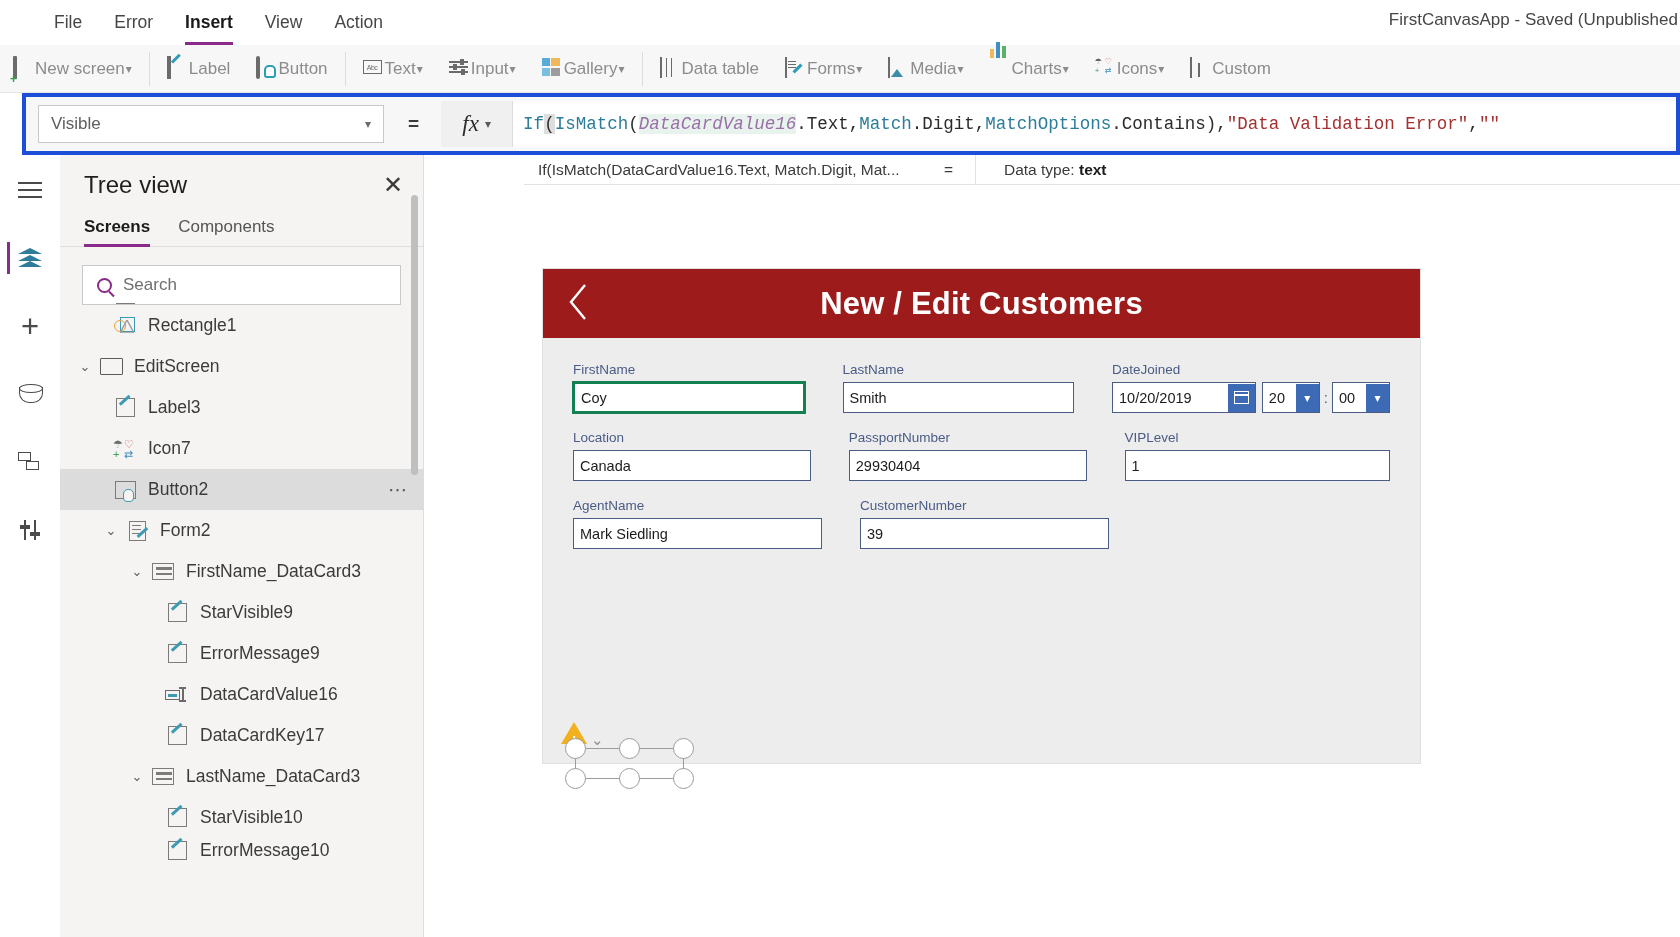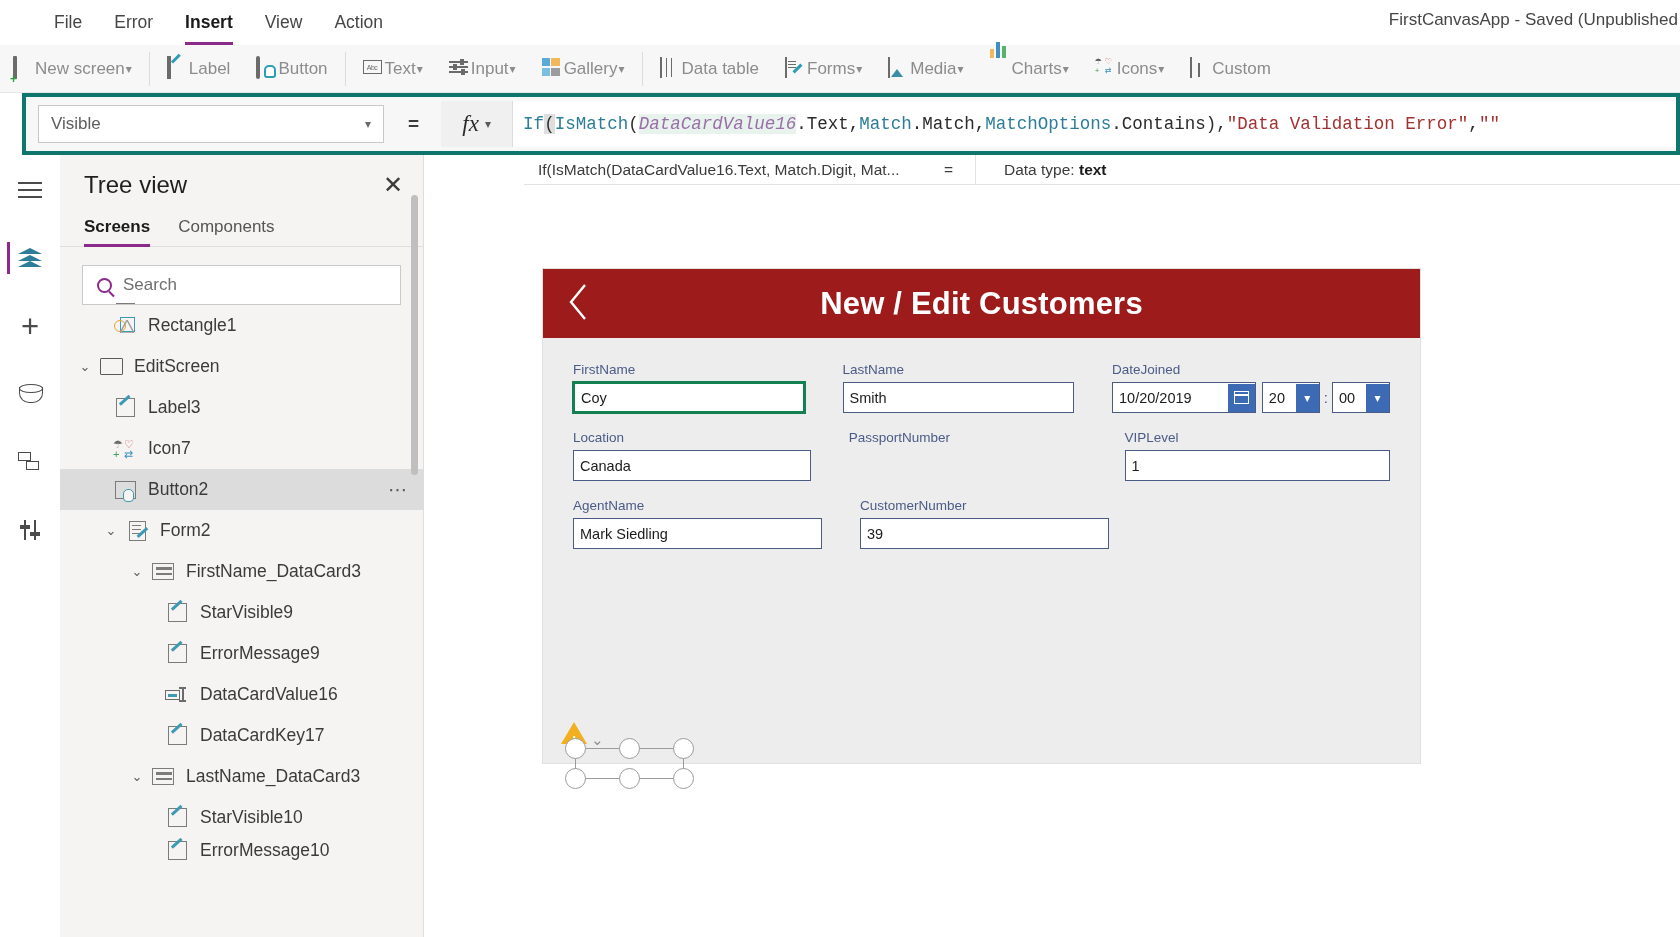--- a/index.html
+++ b/index.html
@@ -86,21 +86,21 @@
   .ico-charts i { position:absolute; bottom:0; width:4px; display:block; }
   .ico-icons { width:19px; height:18px; position:relative; font-size:8px; }
   .ico-icons span { position:absolute; line-height:1; }
   .ico-custom { width:18px; height:16px; border:1.5px solid #6b6b6b; position:relative; }
   .ico-custom::after { content:""; position:absolute; left:0; right:0; top:5px; height:1.2px; background:#6b6b6b; }
   .ico-custom::before { content:""; position:absolute; top:5px; bottom:0; left:7px; width:1.2px; background:#6b6b6b; }
 
   
   .fx-wrap {
     position:absolute; top:93px; left:22px; width:1658px; height:62px;
-    border:4px solid #0f766e; background:#f7f7f7;
+    border:4px solid #1d4ed8; background:#f7f7f7;
   }
   .fx-row { display:flex; align-items:center; height:100%; padding-left:12px; }
   .prop-select {
     width:346px; height:38px; background:#ffffff; border:1px solid #c9c9c9;
     display:flex; align-items:center; justify-content:space-between;
     padding:0 12px; font-size:17px; color:#5e5e5e; cursor:pointer;
   }
   .prop-select .chev { font-size:12px; color:#6b6b6b; }
   .eq-sign { font-size:19px; color:#3b3b3b; margin:0 22px 0 24px; font-weight:bold; }
   .fx-btn {
@@ -398,21 +398,21 @@
         <span class="chev">▾</span>
       </div>
       <div class="fx-input">
         <span class="tok tok-fn">If</span>
         <span class="tok tok-paren">(</span>
         <span class="tok tok-fn">IsMatch</span>
         <span class="tok tok-plain">(</span>
         <span class="tok tok-ref">DataCardValue16</span>
         <span class="tok tok-plain">.Text, </span>
         <span class="tok tok-enum">Match</span>
-        <span class="tok tok-plain">.Match, </span>
+        <span class="tok tok-plain">.Digit, </span>
         <span class="tok tok-enum">MatchOptions</span>
         <span class="tok tok-plain">.Contains), </span>
         <span class="tok tok-str">"Data Validation Error"</span>
         <span class="tok tok-plain">, </span>
         <span class="tok tok-str">""</span>
 
       </div>
     </div>
   </div>
 
@@ -669,20 +669,21 @@
           </div>
         </div>
 
         <div class="frow">
           <div class="fcell">
             <div class="flabel">Location</div>
             <div class="finput">Canada</div>
           </div>
           <div class="fcell">
             <div class="flabel">PassportNumber</div>
+            <div class="finput">29930404</div>
           </div>
           <div class="fcell" style="width:278px">
             <div class="flabel">VIPLevel</div>
             <div class="finput">1</div>
           </div>
         </div>
 
         <div class="frow">
           <div class="fcell">
             <div class="flabel">AgentName</div>

